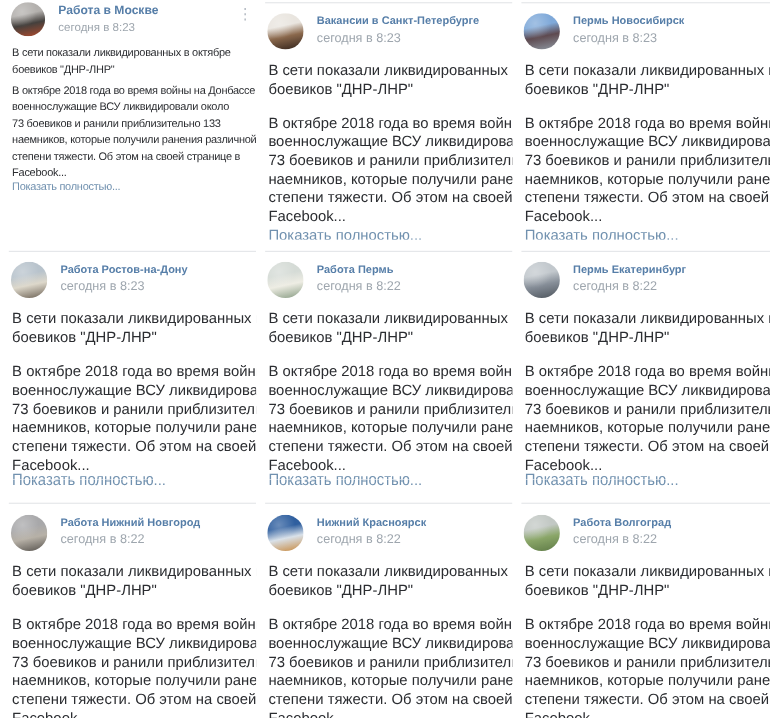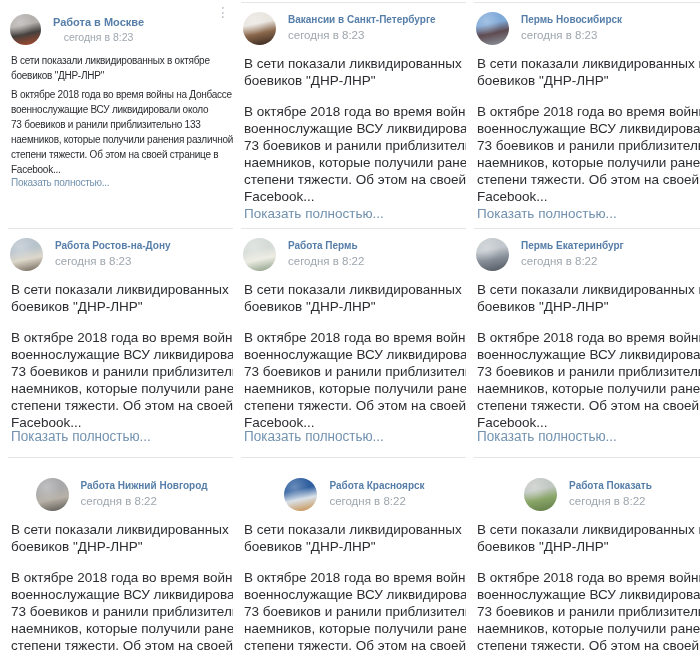--- a/index.html
+++ b/index.html
@@ -46,21 +46,21 @@
     line-height: 17px;
     white-space: nowrap;
   }
   .header {
     display: flex;
     align-items: flex-start;
     margin-top: 9px;
     padding-left: 10px;
   }
   .row2 .header { margin-top: 9px; }
-  .row3 .header { margin-top: 20px; justify-content: center; }
+  .row3 .header { margin-top: 10px; }
   .avatar {
     width: 33px;
     height: 33px;
     border-radius: 50%;
     flex: none;
     background: #ccc;
   }
   .hmeta {
     margin-left: 12px;
     padding-top: 2px;
@@ -103,21 +103,21 @@
     position: absolute;
     top: 5px;
     right: 3px;
     color: var(--menu);
     font-size: 14px;
     line-height: 14px;
     cursor: pointer;
   }
   
   .compact .avatar { width: 31px; height: 31px; }
-  .compact .header { margin-top: 14px; text-align: center; }
+  .compact .header { margin-top: 2px; }
   .compact .name { font-size: 11px; }
   .compact .time { font-size: 10.5px; margin-top: 3px; }
   .compact .body {
     font-size: 10px;
     line-height: 15px;
     letter-spacing: -0.25px;
     margin-top: 8px;
   }
   .compact .p1 { margin-bottom: 4px; }
   .compact .more {
@@ -331,21 +331,21 @@
 
   <div class="post row3">
     <div class="remnant">
       <div class="rline">Показать полностью...</div>
     </div>
     <div class="divider"></div>
 
     <div class="header">
       <div class="avatar" style="background: radial-gradient(circle at 32% 28%, rgba(255, 255, 255, 0.28), rgba(255, 255, 255, 0) 45%), linear-gradient(168deg, rgb(47, 95, 159) 0%, rgb(47, 95, 159) 36%, rgb(217, 225, 233) 62%, rgb(200, 137, 62) 100%);"></div>
       <div class="hmeta">
-        <div class="name">Работа Красноярск</div>
+        <div class="name">Нижний Красноярск</div>
         <div class="time">сегодня в 8:22</div>
       </div>
     </div>
     <div class="body">
       <div class="p1">
             <div class="line">В сети показали ликвидированных в октябре</div>
             <div class="line">боевиков "ДНР-ЛНР"</div>
           </div>
       <div class="p2">
             <div class="line">В октябре 2018 года во время войны на Донбассе</div>
@@ -361,21 +361,21 @@
 
   <div class="post row3">
     <div class="remnant">
       <div class="rline">Показать полностью...</div>
     </div>
     <div class="divider"></div>
 
     <div class="header">
       <div class="avatar" style="background: radial-gradient(circle at 32% 28%, rgba(255, 255, 255, 0.28), rgba(255, 255, 255, 0) 45%), linear-gradient(168deg, rgb(194, 200, 196) 0%, rgb(194, 200, 196) 36%, rgb(138, 166, 104) 62%, rgb(94, 122, 70) 100%);"></div>
       <div class="hmeta">
-        <div class="name">Работа Показать</div>
+        <div class="name">Работа Волгоград</div>
         <div class="time">сегодня в 8:22</div>
       </div>
     </div>
     <div class="body">
       <div class="p1">
             <div class="line">В сети показали ликвидированных в октябре</div>
             <div class="line">боевиков "ДНР-ЛНР"</div>
           </div>
       <div class="p2">
             <div class="line">В октябре 2018 года во время войны на Донбассе</div>

